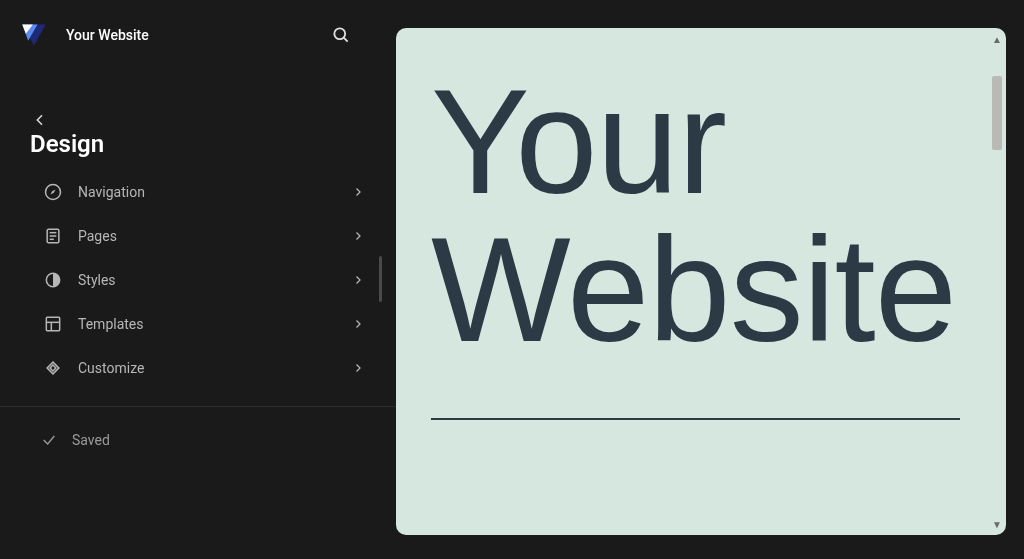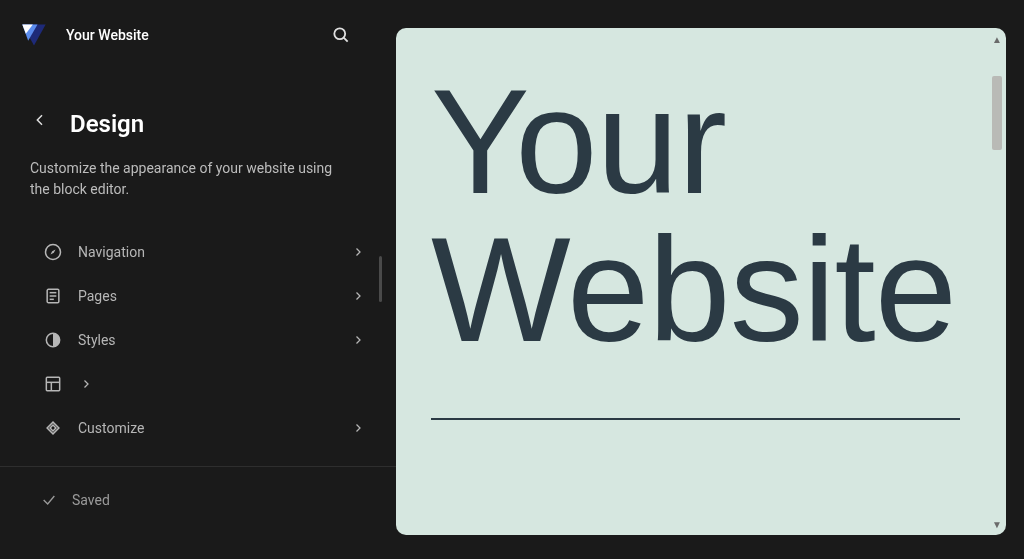--- a/index.html
+++ b/index.html
@@ -44,20 +44,21 @@
       background: none; border: none;
       color: #e0e0e0;
       cursor: pointer;
       display: flex; align-items: center; justify-content: center;
       width: 30px; height: 30px;
     }
     .section-header {
       display: flex;
       align-items: flex-start;
       padding: 40px 30px 12px 30px;
+      flex-direction: column;
     }
     .back-btn {
       background: none; border: none;
       color: #e0e0e0;
       cursor: pointer;
       display: flex; align-items: center; justify-content: center;
       margin-right: 20px;
       width: 20px; height: 20px;
     }
     .section-title {
@@ -210,21 +211,20 @@
       <button class="back-btn">
         <span>
           <svg viewBox="0 0 24 24" width="16" height="16" fill="none" stroke="currentColor" stroke-width="2.2">
             <polyline points="15 5 8 12 15 19"></polyline>
           </svg>
         </span>
       </button>
       <h1 class="section-title">Design</h1>
     </div>
 
-    <p class="section-desc">Customize the appearance of your website using the block editor.</p>
 
     <ul class="menu-list">
 
       <li class="menu-item">
         <span class="menu-icon">
           <svg viewBox="0 0 24 24" width="20" height="20" fill="none" stroke="currentColor" stroke-width="1.8">
             <circle cx="12" cy="12" r="9"></circle>
             <polygon points="15,9 13,13 9,15 11,11" fill="currentColor" stroke="none"></polygon>
           </svg>
         </span>
@@ -269,20 +269,21 @@
       </li>
 
       <li class="menu-item">
         <span class="menu-icon">
           <svg viewBox="0 0 24 24" width="20" height="20" fill="none" stroke="currentColor" stroke-width="1.8">
             <rect x="4" y="4" width="16" height="16" rx="1"></rect>
             <line x1="4" y1="10" x2="20" y2="10"></line>
             <line x1="10" y1="10" x2="10" y2="20"></line>
           </svg>
         </span>
+        <span class="menu-label">Templates</span>
         <span class="menu-chevron">
           <svg viewBox="0 0 24 24" width="12" height="12" fill="none" stroke="currentColor" stroke-width="2.5">
               <polyline points="9 5 16 12 9 19"></polyline>
             </svg>
         </span>
       </li>
 
       <li class="menu-item">
         <span class="menu-icon">
           <svg viewBox="0 0 24 24" width="20" height="20" fill="none" stroke="currentColor" stroke-width="1.8">

